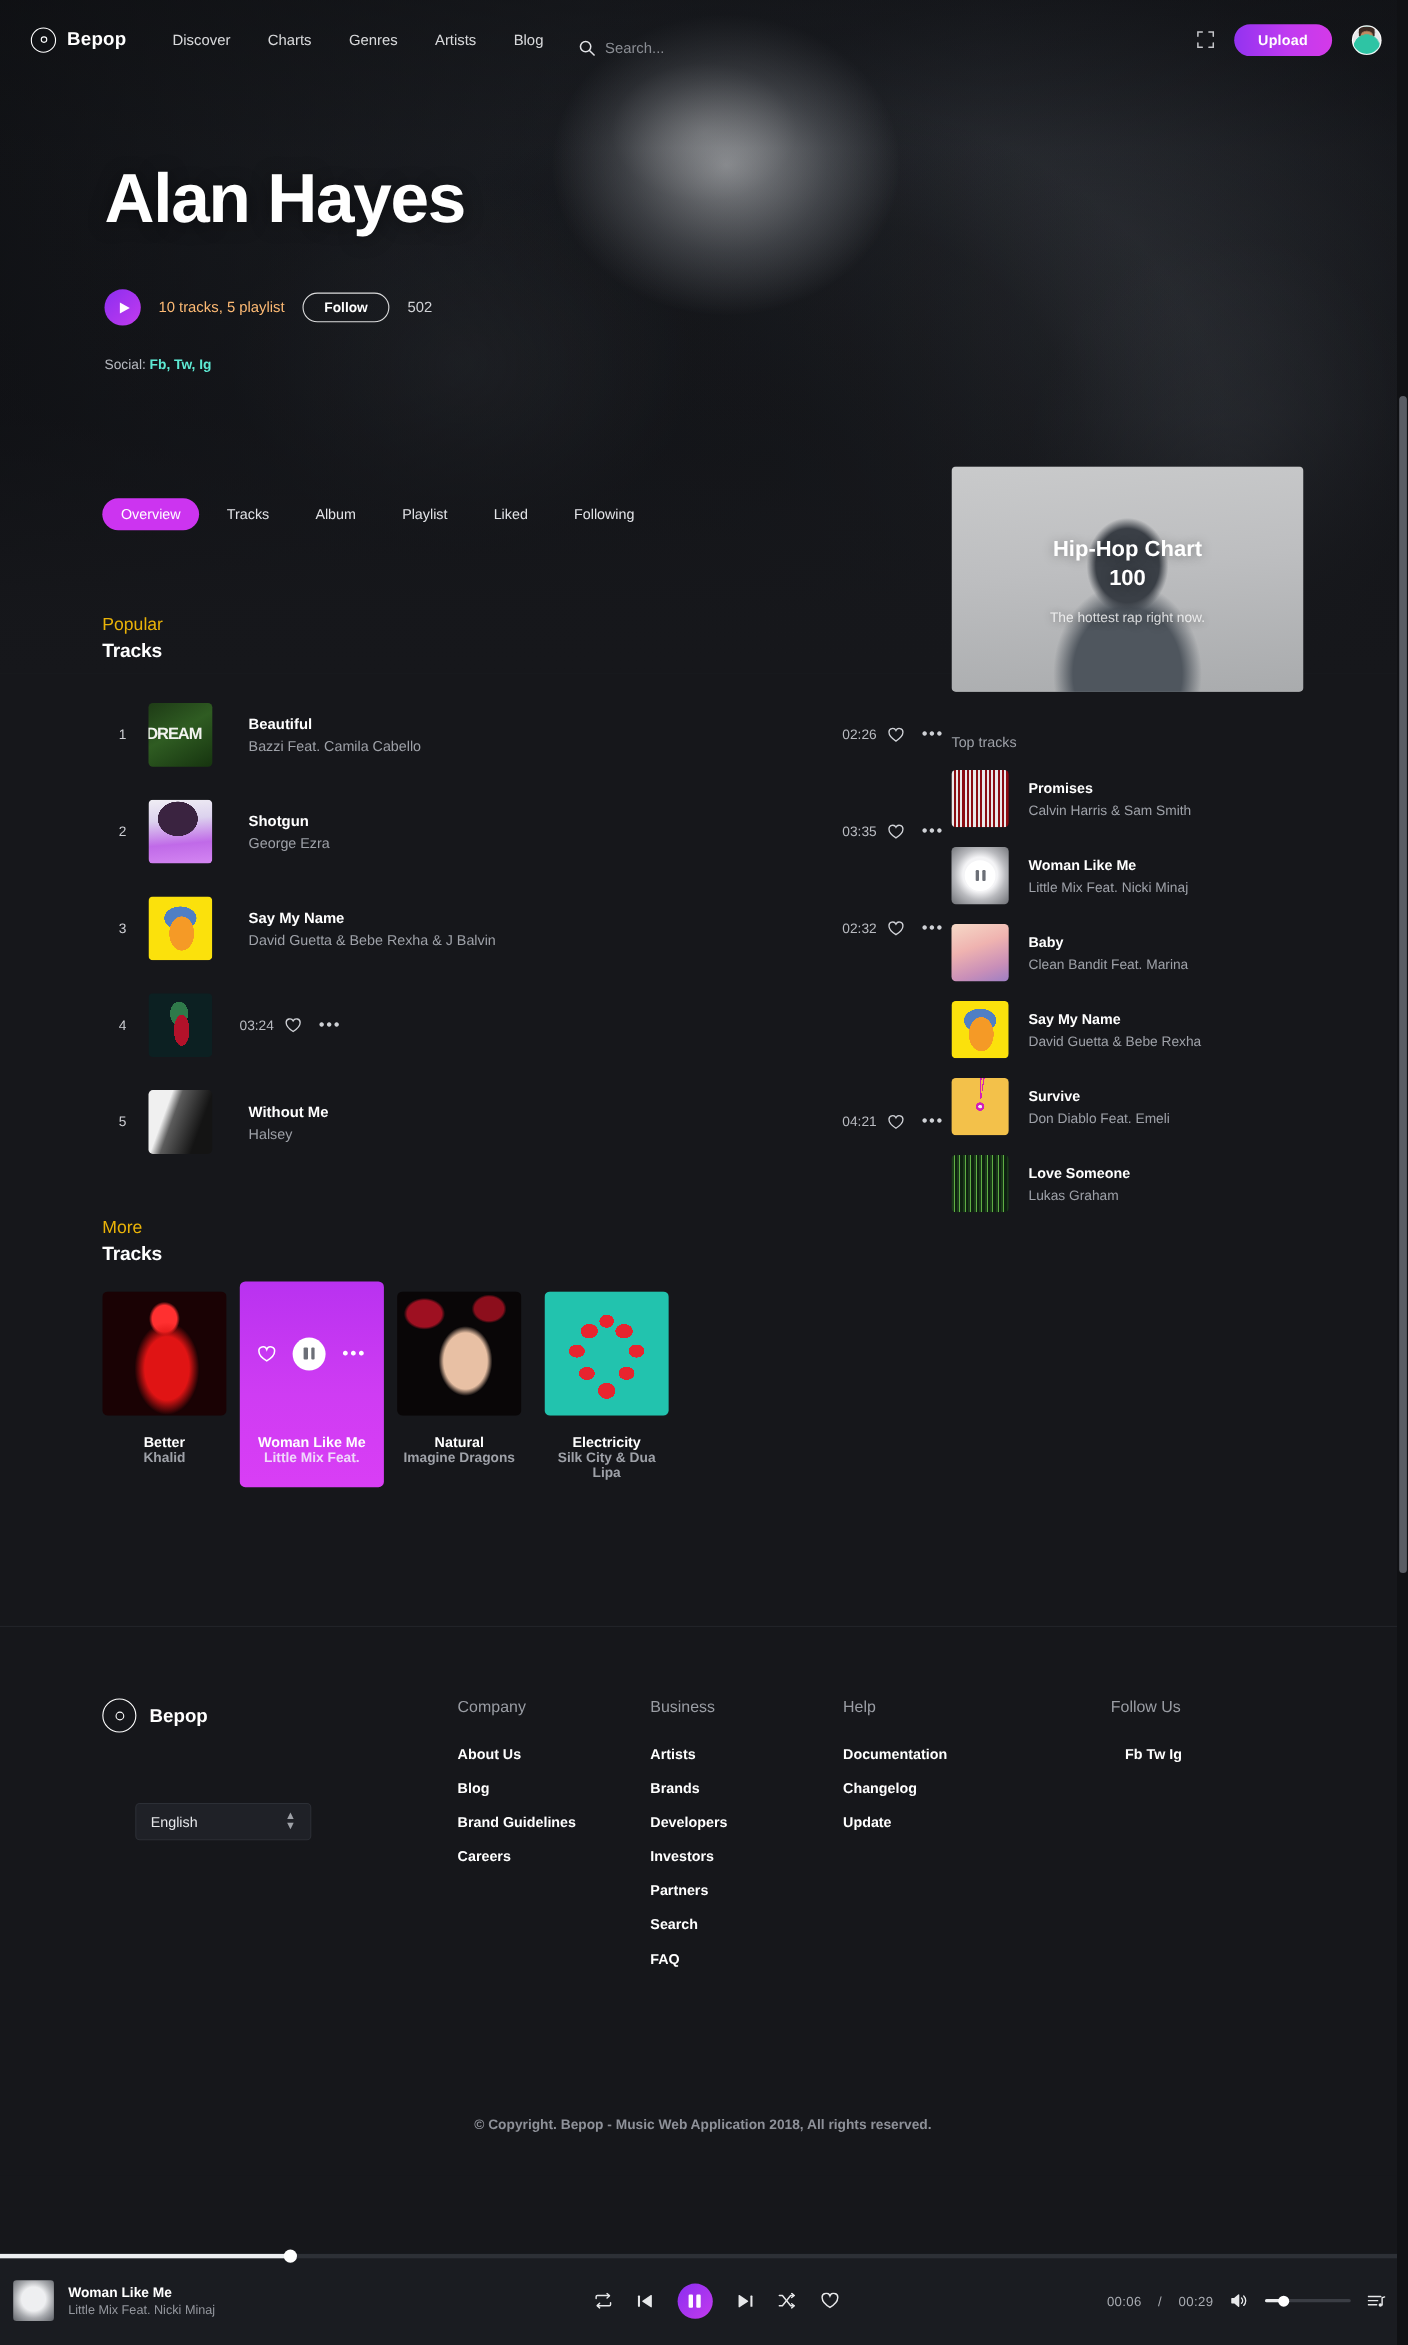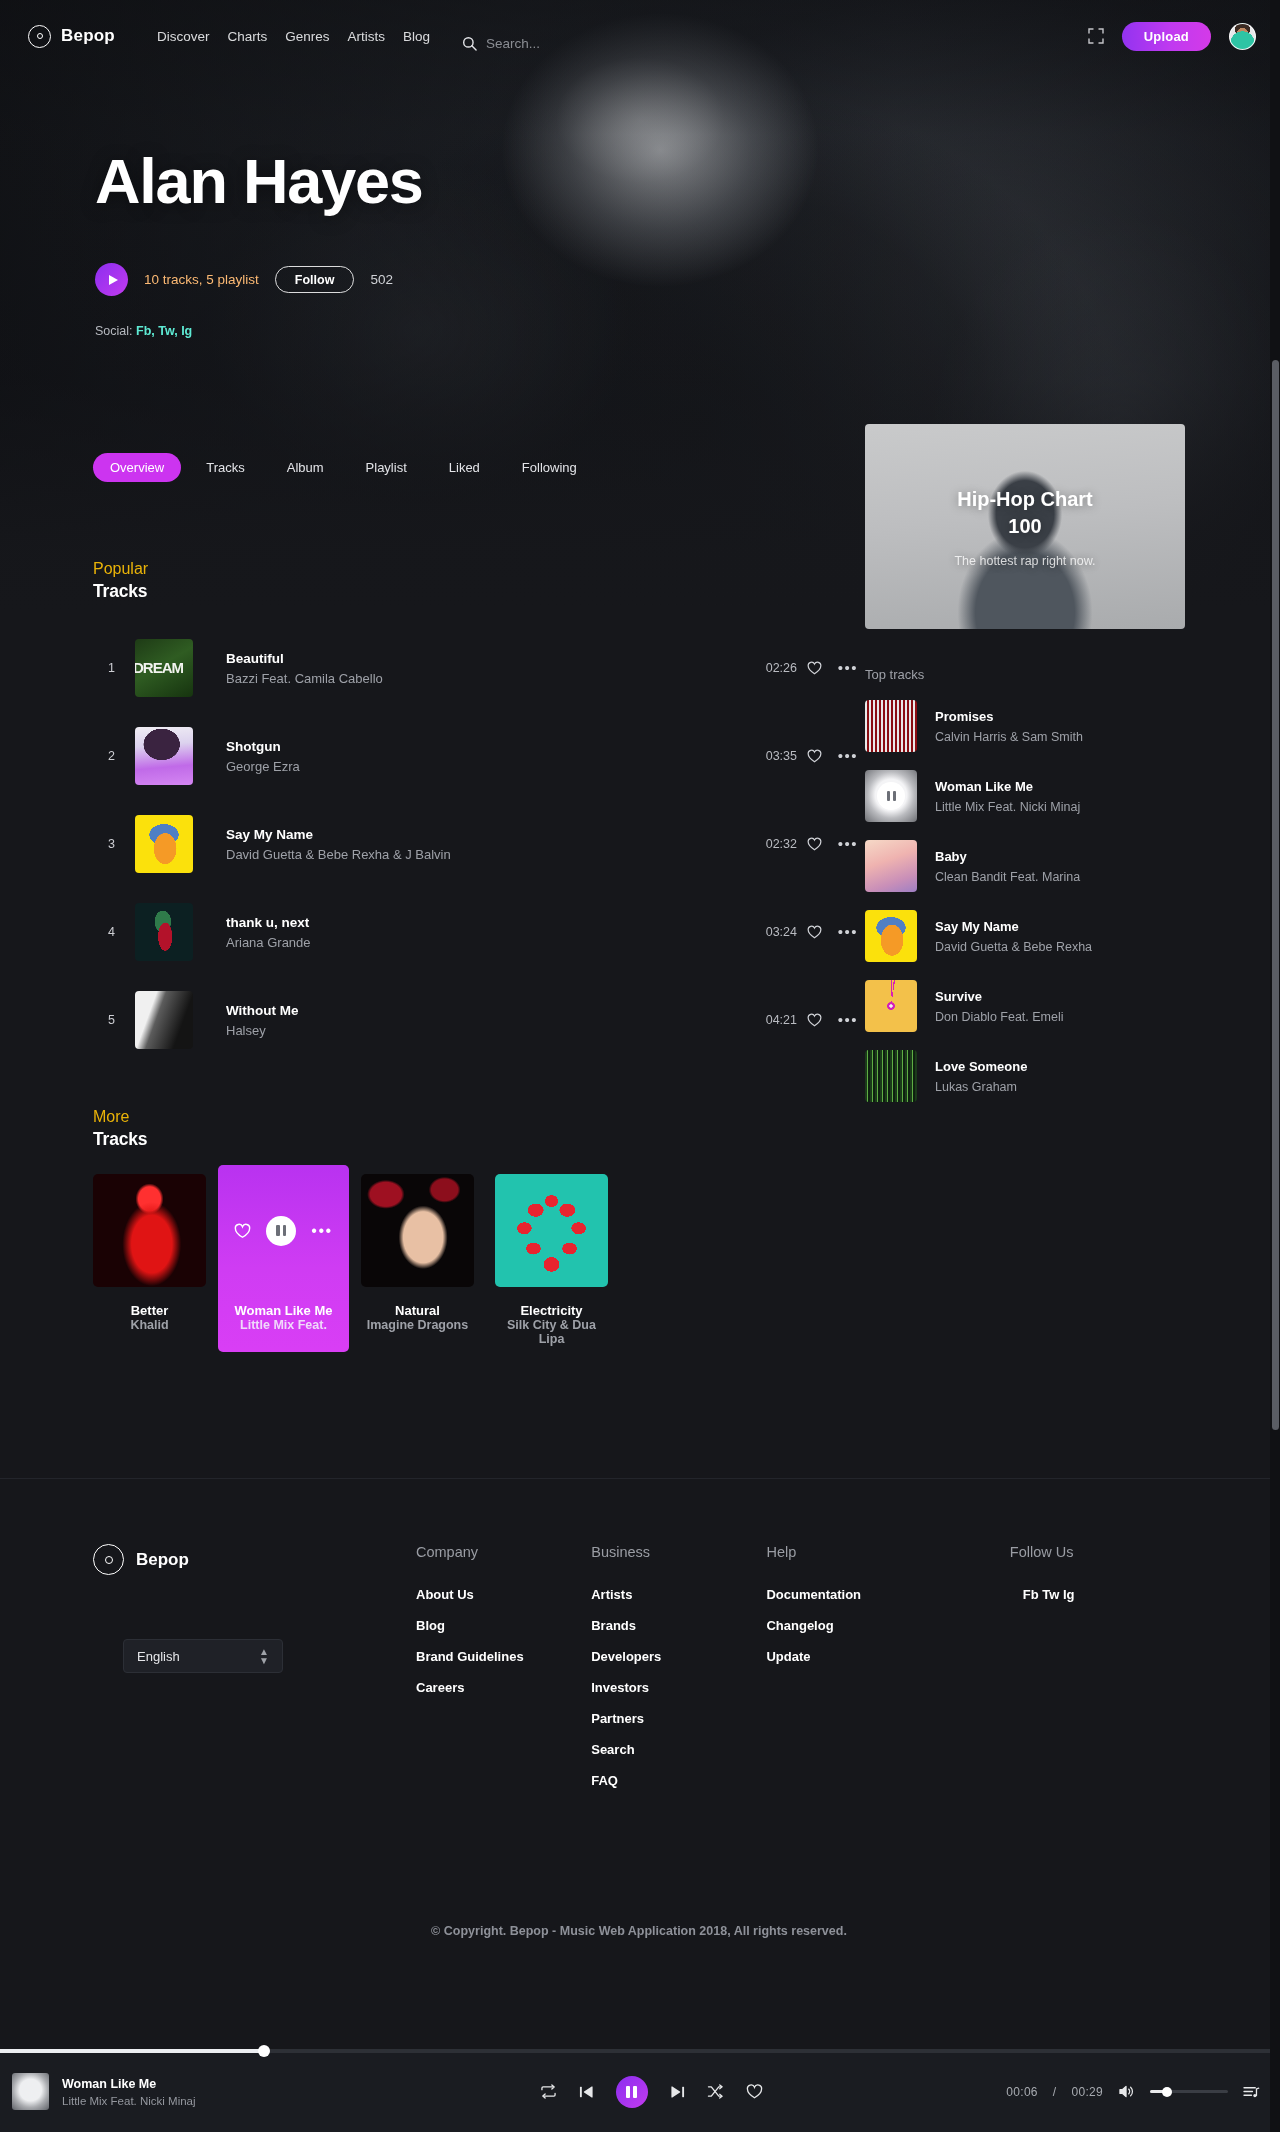--- a/index.html
+++ b/index.html
@@ -56,21 +56,21 @@
     width: 23px; height: 23px; border-radius: 50%;
     border: 1.6px solid #fff;
     display: flex; align-items: center; justify-content: center;
     position: relative;
   }
   .brand-mark i {
     width: 6px; height: 6px; border-radius: 50%;
     border: 1.5px solid #fff; display: block;
   }
   .brand-name { font-size: 17px; font-weight: 700; letter-spacing: .2px; }
-  .navlinks { display: flex; align-items: center; gap: 18px; }
+  .navlinks { display: flex; align-items: center; gap: 34px; }
   .navlink {
     font-size: 13.5px; color: #e9eaec; text-decoration: none;
     opacity: .92; cursor: pointer;
   }
   .search-wrap { display: flex; align-items: center; gap: 9px; margin-left: 32px; margin-top: 14px; }
   .search-ico { width: 15px; height: 15px; display: block; }
   .search-input {
     background: transparent; border: 0; outline: 0;
     font-family: inherit; font-size: 13.5px; color: #fff;
     width: 240px;
@@ -526,24 +526,20 @@
             </svg>
         </div>
         <div class="ico-btn">
             <span class="dots">•••</span>
           </div>
       </div>
 
       <div class="trow">
         <div class="trow-num">4</div>
         <div class="trow-art art-thank"></div>
-        <div class="trow-info">
-          <div class="trow-title">thank u, next</div>
-          <div class="trow-artist">Ariana Grande</div>
-        </div>
         <div class="trow-time">03:24</div>
         <div class="ico-btn">
           <svg class="heart-ico" viewBox="0 0 16 15" fill="none" stroke="#cfd1d6" stroke-width="1.3">
               <path d="M8 13.6S1.2 9.3 1.2 5.1A3.6 3.6 0 0 1 8 3.3a3.6 3.6 0 0 1 6.8 1.8c0 4.2-6.8 8.5-6.8 8.5z"></path>
             </svg>
         </div>
         <div class="ico-btn">
             <span class="dots">•••</span>
           </div>
       </div>

